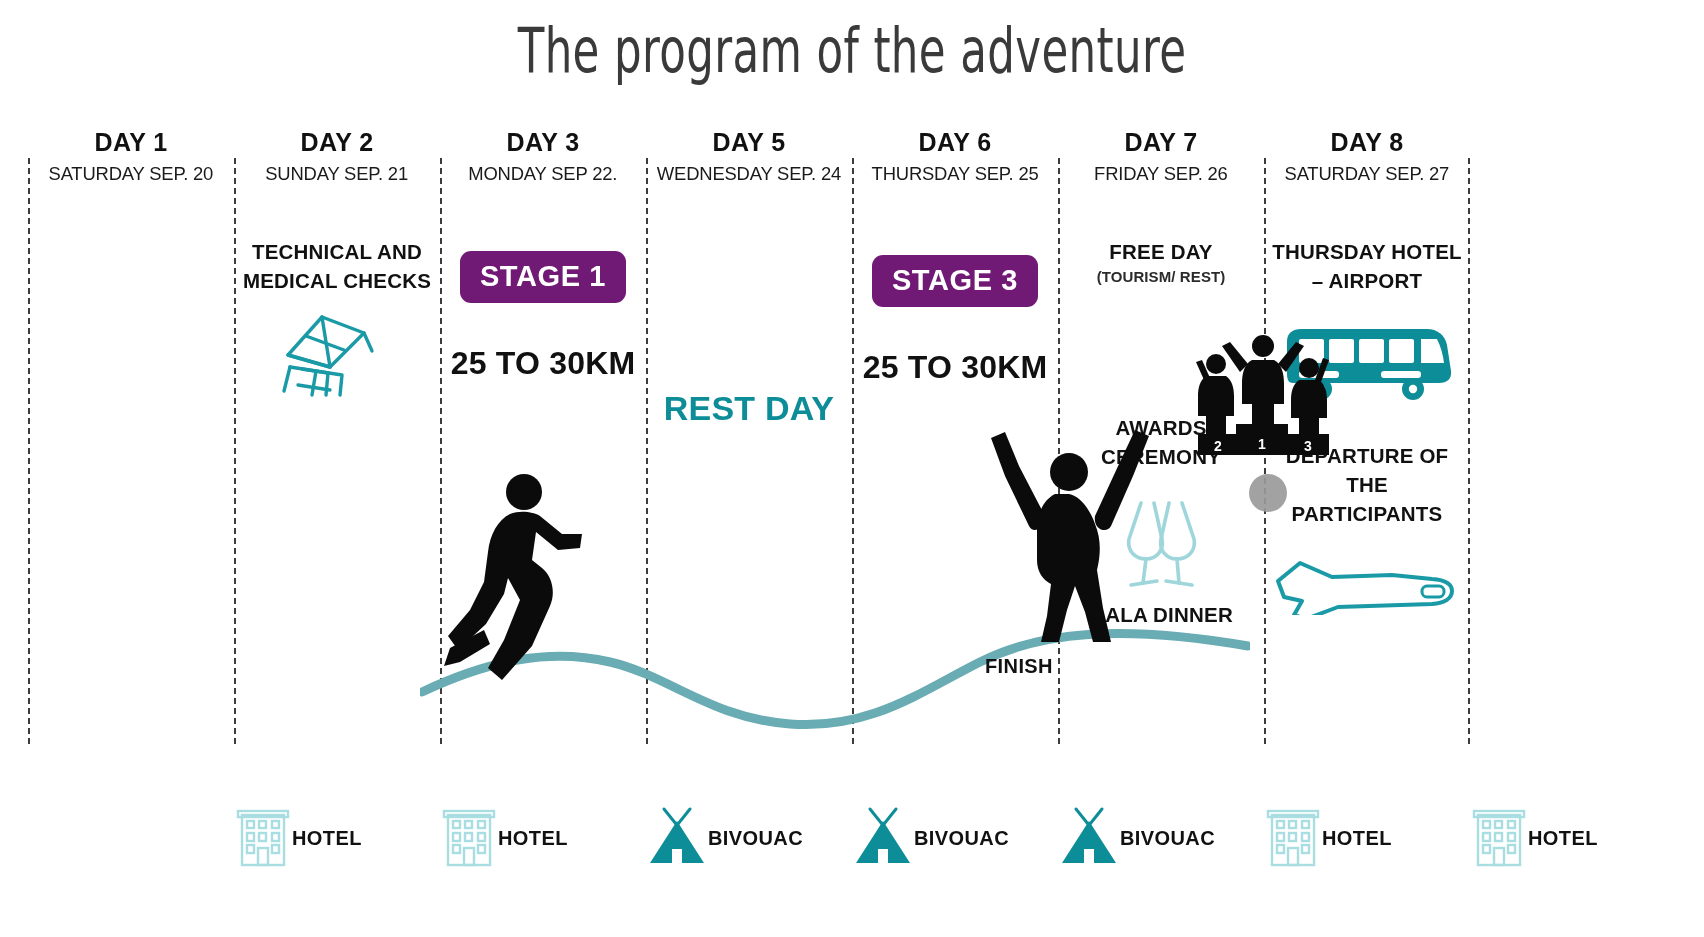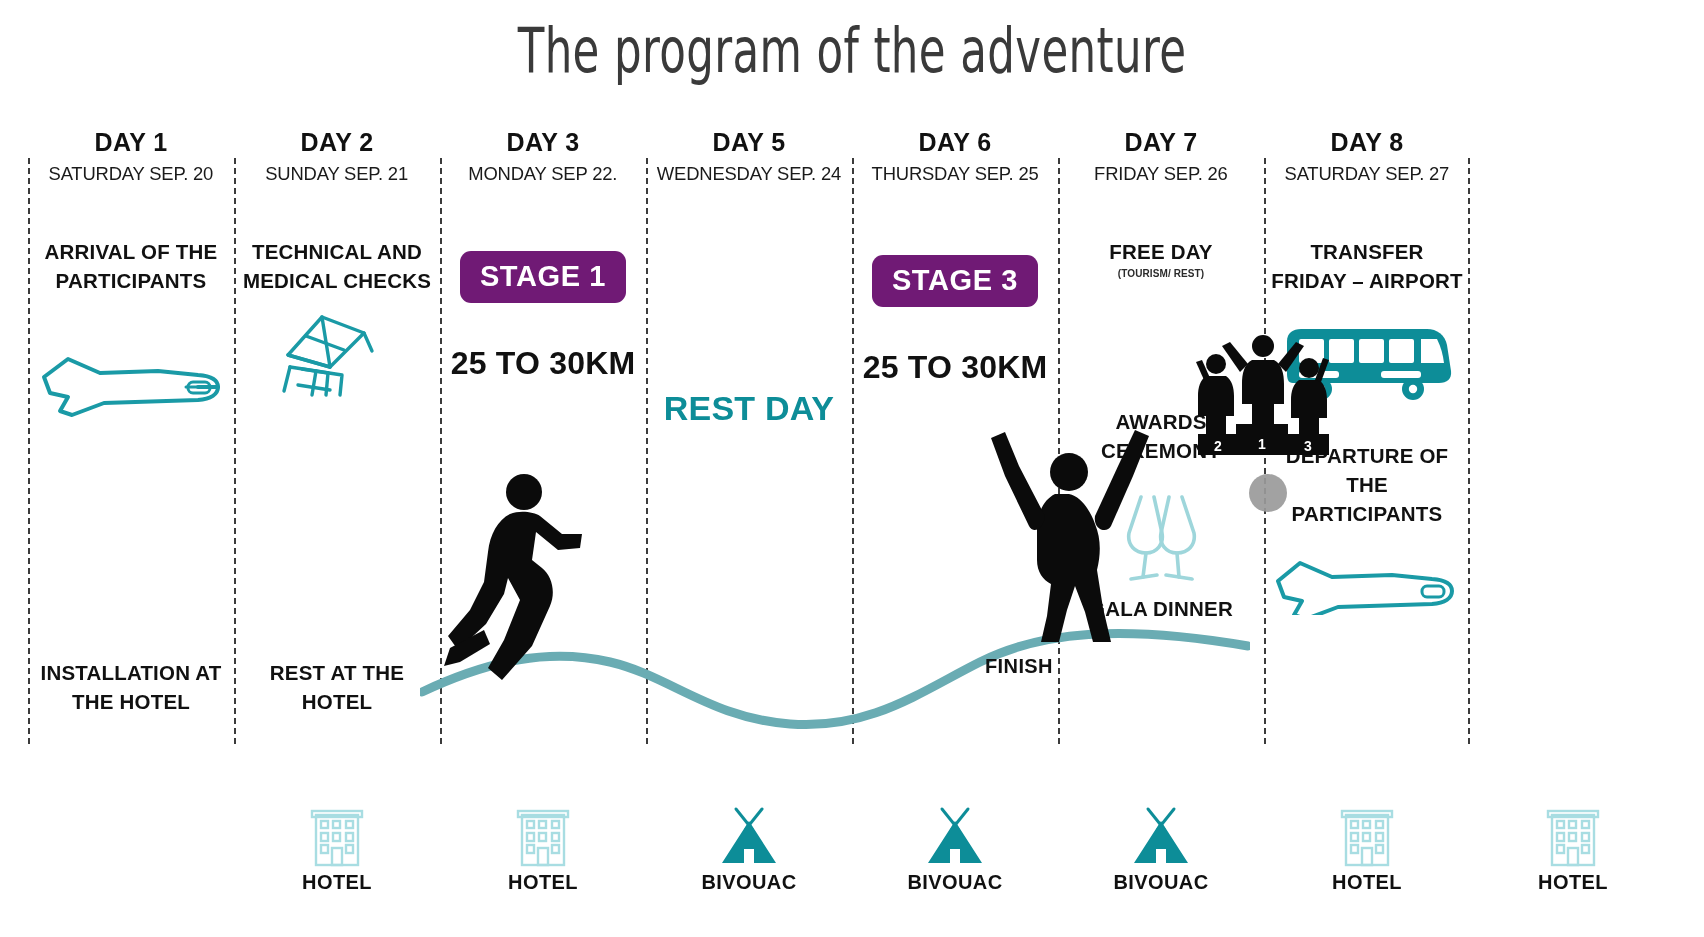--- a/index.html
+++ b/index.html
@@ -88,21 +88,21 @@
 
   .headline {
     font-size: 20.5px;
     font-weight: 800;
     line-height: 1.42;
     text-align: center;
     color: #111;
     letter-spacing: 0.2px;
   }
   .sublabel {
-    font-size: 10px;
+    font-size: 15px;
     font-weight: 700;
     text-align: center;
     color: #2b2b2b;
     letter-spacing: 0.1px;
     margin-top: 2px;
   }
 
   .stage-badge {
     display: inline-block;
     background: #701a75;
@@ -164,21 +164,21 @@
   .lodging {
     position: absolute;
     top: 805px; left: 28px;
     width: 1648px; height: 132px;
     display: grid;
     grid-template-columns: repeat(8, 1fr);
     align-items: start;
   }
   .lodge {
     display: flex;
-    flex-direction: column;
+    flex-direction: row;
     align-items: center;
     justify-content: flex-start;
   }
   .lodge-label {
     margin-top: 4px;
     font-size: 20px;
     font-weight: 800;
     color: #111;
     letter-spacing: 0.4px;
   }
@@ -189,38 +189,20 @@
 
 <div id="page">
 
   <div class="title">The program of the adventure</div>
 
   <div class="cols">
 
     <div class="col">
       <div class="day-title">DAY 1</div>
       <div class="day-date">SATURDAY SEP. 20</div>
-      <div class="body-area">
-        <div style="height:52px"></div>
-        <div class="headline">ARRIVAL OF THE PARTICIPANTS</div>
-        <div style="height:42px"></div>
-        <div class="icon-wrap">
-          <svg width="186" height="90" viewBox="0 0 186 90">
-            <g fill="none" stroke="#1a9aa6" stroke-width="4" stroke-linejoin="round" stroke-linecap="round">
-              <path d="M6 40 L30 22 L62 36 L120 34 L160 38 C174 39 180 44 180 50 C180 57 173 62 160 63 L66 66 L34 78 L22 74 L30 60 L12 56 Z"></path>
-              <path d="M160 50 L180 50"></path>
-              <path d="M148 50 L168 50" stroke-width="3"></path>
-              <rect x="150" y="45" width="22" height="11" rx="5" stroke-width="3"></rect>
-            </g>
-          </svg>
-        </div>
-        <div class="spacer"></div>
-        <div class="headline">INSTALLATION AT THE HOTEL</div>
-        <div style="height:92px"></div>
-      </div>
     </div>
 
     <div class="col">
       <div class="day-title">DAY 2</div>
       <div class="day-date">SUNDAY SEP. 21</div>
       <div class="body-area">
         <div style="height:52px"></div>
         <div class="headline">TECHNICAL AND MEDICAL CHECKS</div>
         <div style="height:16px"></div>
         <div class="icon-wrap">
@@ -234,21 +216,20 @@
               <path d="M18 56 L44 60 L40 84"></path>
               <path d="M18 56 L12 80"></path>
               <path d="M30 58 L56 62"></path>
               <path d="M44 60 L70 64 L68 84"></path>
               <path d="M56 62 L54 84"></path>
               <path d="M26 74 L58 79"></path>
             </g>
           </svg>
         </div>
         <div class="spacer"></div>
-        <div class="headline">REST AT THE HOTEL</div>
         <div style="height:92px"></div>
       </div>
     </div>
 
     <div class="col">
       <div class="day-title">DAY 3</div>
       <div class="day-date">MONDAY SEP 22.</div>
       <div class="body-area">
         <div style="height:66px"></div>
         <div class="stage-badge">STAGE 1</div>
@@ -303,21 +284,21 @@
         <div style="height:8px"></div>
         <div class="headline">GALA DINNER</div>
       </div>
     </div>
 
     <div class="col">
       <div class="day-title">DAY 8</div>
       <div class="day-date">SATURDAY SEP. 27</div>
       <div class="body-area">
         <div style="height:52px"></div>
-        <div class="headline">TRANSFER FRIDAY – AIRPORT</div>
+        <div class="headline">THURSDAY HOTEL – AIRPORT</div>
         <div style="height:30px"></div>
         <div class="icon-wrap">
           <svg width="172" height="80" viewBox="0 0 172 80">
             <g fill="#0d8d98">
               <path d="M6 16 C6 8 12 4 20 4 L146 4 C156 4 164 10 166 20 L170 46 C171 54 166 58 158 58 L12 58 C7 58 6 54 6 48 Z"></path>
             </g>
             <g fill="#ffffff">
               <rect x="18" y="14" width="25" height="24" rx="2"></rect>
               <rect x="48" y="14" width="25" height="24" rx="2"></rect>
               <rect x="78" y="14" width="25" height="24" rx="2"></rect>

